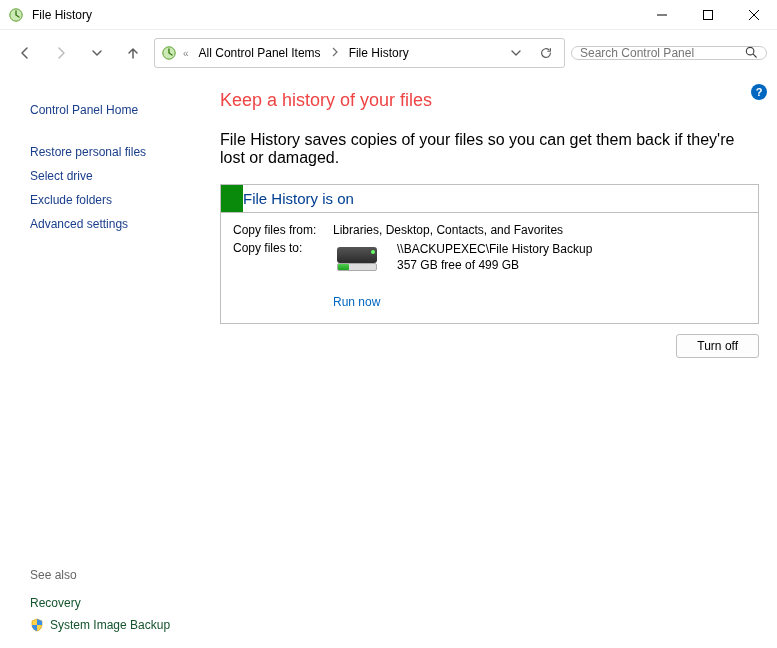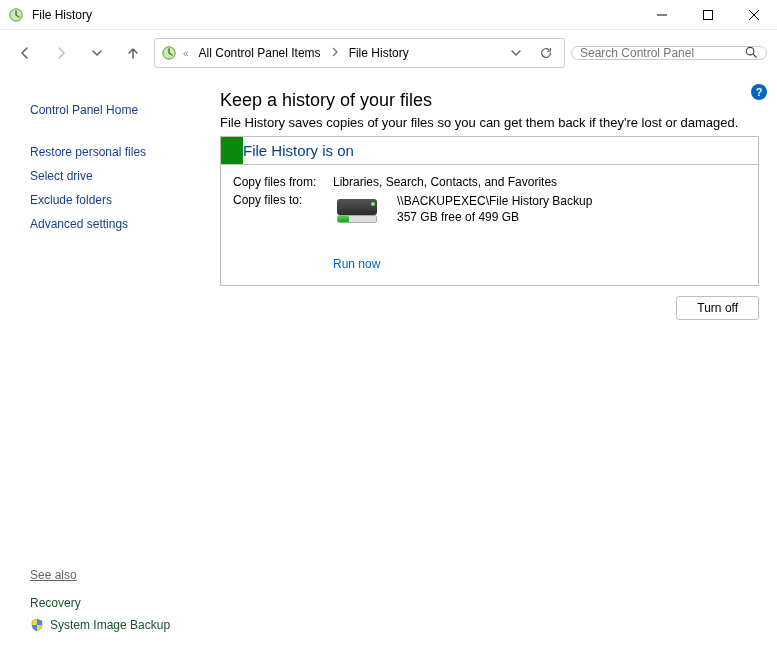--- a/index.html
+++ b/index.html
@@ -93,44 +93,44 @@
     padding: 5px 0;
     font-size: 12px;
     display: block;
   }
   .sidebar .home { margin-bottom: 18px; }
   .sidebar .bottom {
     position: absolute;
     bottom: 12px;
     left: 30px;
   }
-  .seealso-label { color: #666; font-size: 12px; display:block; margin-bottom:10px;text-decoration:underline;}
+  .seealso-label { color: #666; font-size: 12px; display:block; margin-bottom:10px;}
   .blink { color: #14532d; text-decoration:none; display:flex; align-items:center; gap:6px; padding:4px 0;}
 
   .main {
     flex: 1;
     padding: 14px 18px 10px 10px;
     position: relative;
   }
   .help-icon {
     position: absolute;
     right: 10px; top: 8px;
     width: 16px; height: 16px;
     background: #0067c0;
     border-radius: 50%;
     color: #fff; font-weight: bold; font-size: 11px;
     display:flex; align-items:center; justify-content:center;
   }
   h1 {
-    color: #000000;
+    color: #ef4444;
     font-weight: 400;
     font-size: 18px;
-    margin-bottom: 4px;
-  }
-  .sub { font-size: 13px; color: #000; margin-bottom: 6px; }
+    margin-bottom: 20px;
+  }
+  .sub { font-size: 16px; color: #000; margin-bottom: 17px; }
 
   .panel {
     border: 1px solid #bfbfbf;
   }
   .panel-header {
     display: flex;
     align-items: center;
     border-bottom: 1px solid #bfbfbf;
     height: 28px;
   }
@@ -170,21 +170,21 @@
     position:absolute; bottom:2px; left:4px; width:40px; height:8px;
     background:#ddd; border:1px solid #aaa; border-radius:2px;
   }
   .drive-icon .bar-fill {
     position:absolute; bottom:3px; left:5px; height:6px;
     background: linear-gradient(#4fd04f, #1f9f1f);
     border-radius:1px;
   }
   .drive-text { line-height: 1.35; }
   .last-copied { margin-top: 14px; margin-left: 100px;}
-  .run-now { color:#0067c0; text-decoration:none; display:inline-block; margin-top:18px;}
+  .run-now { color:#0067c0; text-decoration:none; display:inline-block; margin-top:8px;}
 
   .actions {
     display: flex;
     justify-content: flex-end;
     margin-top: 10px;
   }
   .btn {
     border: 1px solid #bfbfbf;
     background: #fdfdfd;
     padding: 4px 20px;
@@ -324,21 +324,21 @@
     <div class="sub">File History saves copies of your files so you can get them back if they're lost or damaged.</div>
 
     <div class="panel">
       <div class="panel-header">
         <div class="stripe"></div>
         <div class="ph-title">File History is on</div>
       </div>
       <div class="panel-body">
         <div class="row">
           <div class="lbl">Copy files from:</div>
-          <div>Libraries, Search, Contacts, and Favorites</div>
+          <div>Libraries, Desktop, Contacts, and Favorites</div>
         </div>
         <div class="row">
           <div class="lbl">Copy files to:</div>
           <div class="drive-row">
             <div class="drive-icon">
               <div class="body"></div>
               <div class="indicator"></div>
               <div class="bar-bg"></div>
               <div class="bar-fill" id="drive-fill" style="width: 10.64px;"></div>
             </div>

